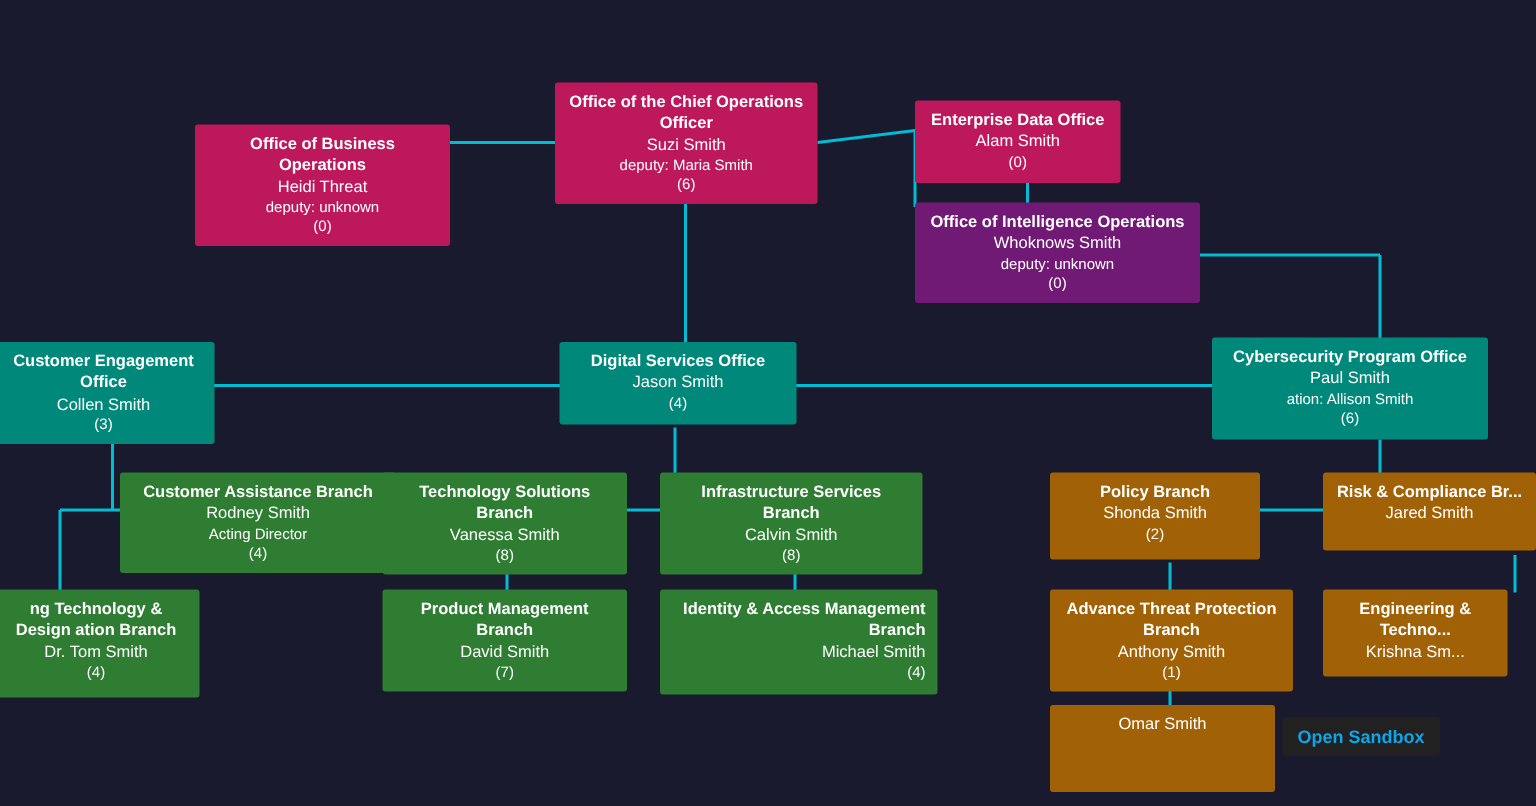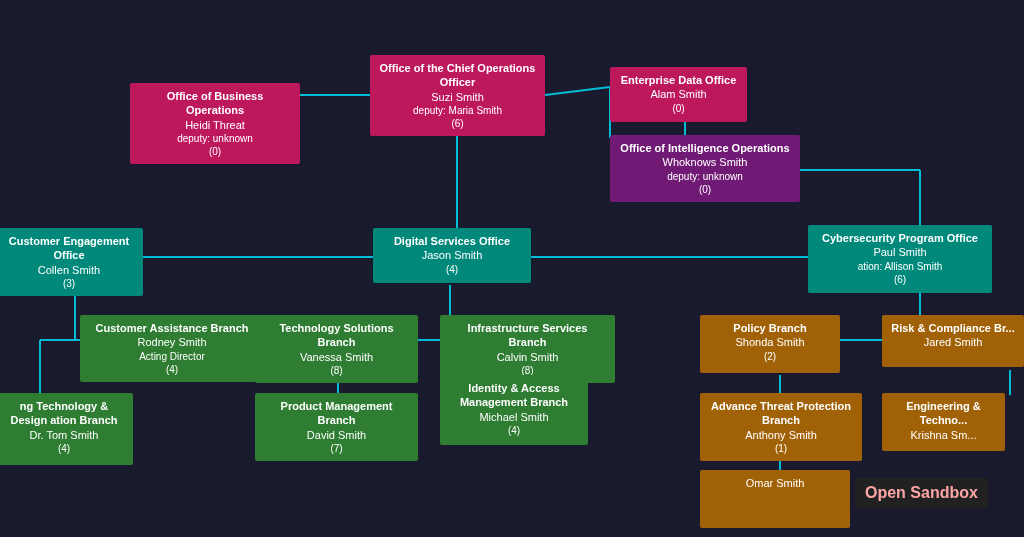--- a/index.html
+++ b/index.html
@@ -55,23 +55,23 @@
     .node-deputy {
       font-size: 10px;
     }
     .node-count {
       font-size: 10px;
     }
 
     .tooltip {
       position: absolute;
       background: #212121;
-      color: #fca5a5;
+      color: #0ea5e9;
       padding: 6px 10px;
-      font-size: 16px;
+      font-size: 12px;
       font-weight: bold;
       border-radius: 2px;
       z-index: 100;
     }
   </style>
 </head>
 <body>
 
 <div class="org-chart">
 
@@ -201,21 +201,21 @@
     <div class="node-name">Dr. Tom Smith</div>
     <div class="node-count">(4)</div>
   </div>
 
   <div class="node node-green" style="left:255px; top:393px; width:163px; min-height:58px;">
     <div class="node-title">Product Management Branch</div>
     <div class="node-name">David Smith</div>
     <div class="node-count">(7)</div>
   </div>
 
-  <div class="node node-green" style="left:440px; top:375px; width:148px; min-height:70px;">
+  <div class="node node-green" style="left:440px; top:393px; width:185px; min-height:70px;text-align:right;">
     <div class="node-title">Identity &amp; Access Management Branch</div>
     <div class="node-name">Michael Smith</div>
     <div class="node-count">(4)</div>
   </div>
 
   <div class="node node-orange" style="left:700px; top:393px; width:162px; min-height:65px;">
     <div class="node-title">Advance Threat Protection Branch</div>
     <div class="node-name">Anthony Smith</div>
     <div class="node-count">(1)</div>
   </div>

